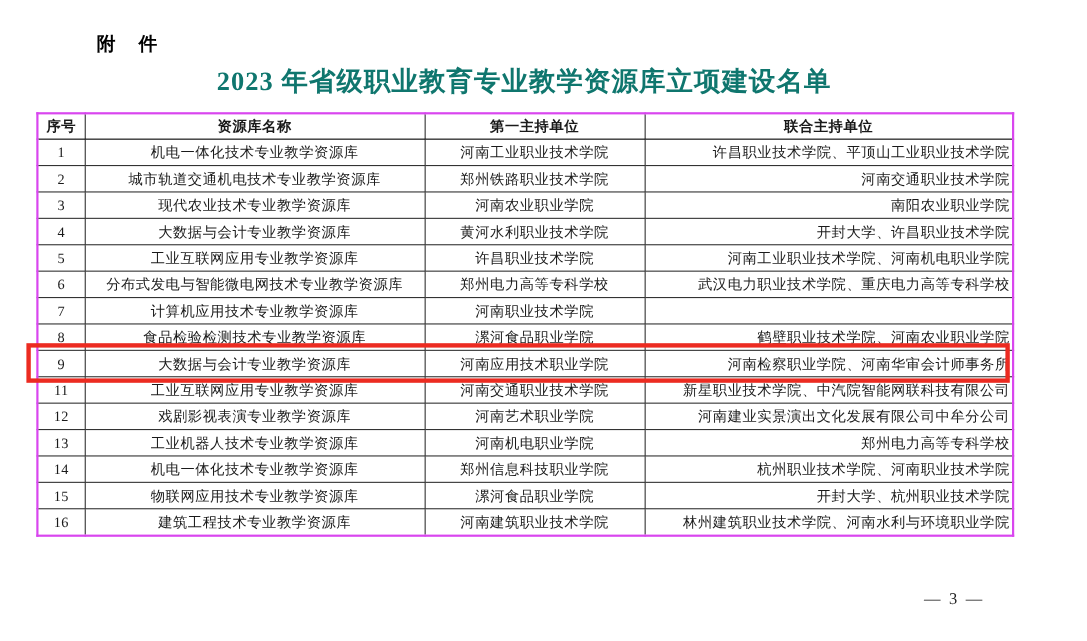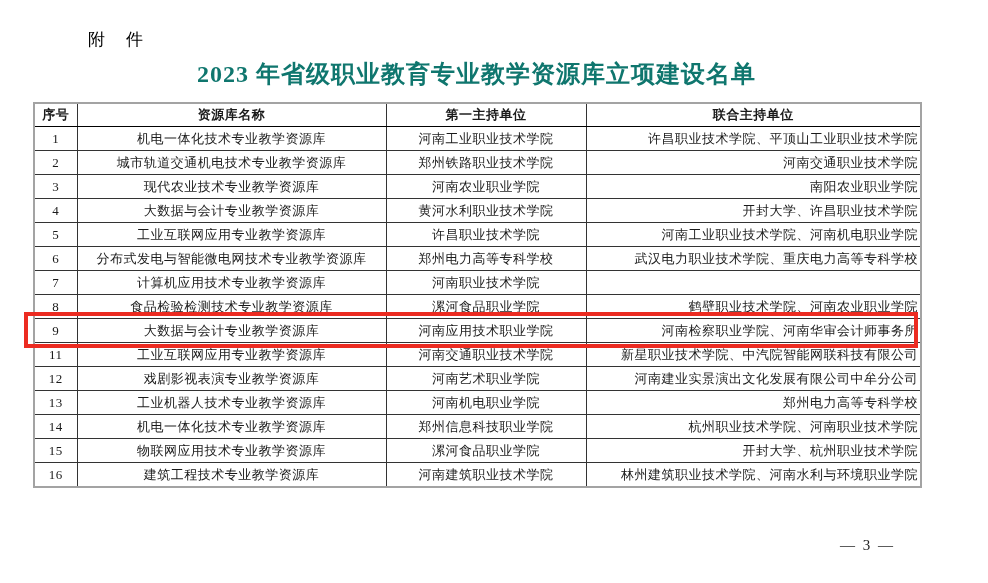--- a/index.html
+++ b/index.html
@@ -6,21 +6,21 @@
   body{
     width:988px;height:583px;
     background:#ffffff;
     position:relative;
     font-family:"Liberation Serif","DejaVu Serif",serif;
     color:#111;
     overflow:hidden;
   }
   .attachment{
     position:absolute;left:88px;top:28px;
-    font-size:17px;font-weight:normal;letter-spacing:2px;
+    font-size:17px;font-weight:bold;letter-spacing:2px;
     color:#000;
   }
   .doc-title{
     position:absolute;left:33px;top:58px;width:887px;
     text-align:center;
     font-size:24px;font-weight:bold;
     color:#0f766e;letter-spacing:1px;
     white-space:nowrap;
   }
   table.res-table{
@@ -32,21 +32,21 @@
   table.res-table col.c2{width:309px;}
   table.res-table col.c3{width:200px;}
   table.res-table col.c4{width:335px;}
   table.res-table th, table.res-table td{
     border:1px solid #333;
     padding:0 2px;
     overflow:hidden;white-space:nowrap;
     letter-spacing:0.5px;
     color:#1a1a1a;
   }
-  table.res-table{border:2px solid #a3a3a3;}
+  table.res-table{border:2px solid #d946ef;}
   table.res-table th{
     height:22px;font-weight:bold;text-align:center;
     border-bottom:1px solid #000;
   }
   table.res-table td{height:23px;text-align:center;}
   table.res-table td.joint{text-align:right;padding-left:3px;}
   
   table.res-table tbody tr td{border-top-color:#5a5a5a;}
   .highlight-box{
     position:absolute;

